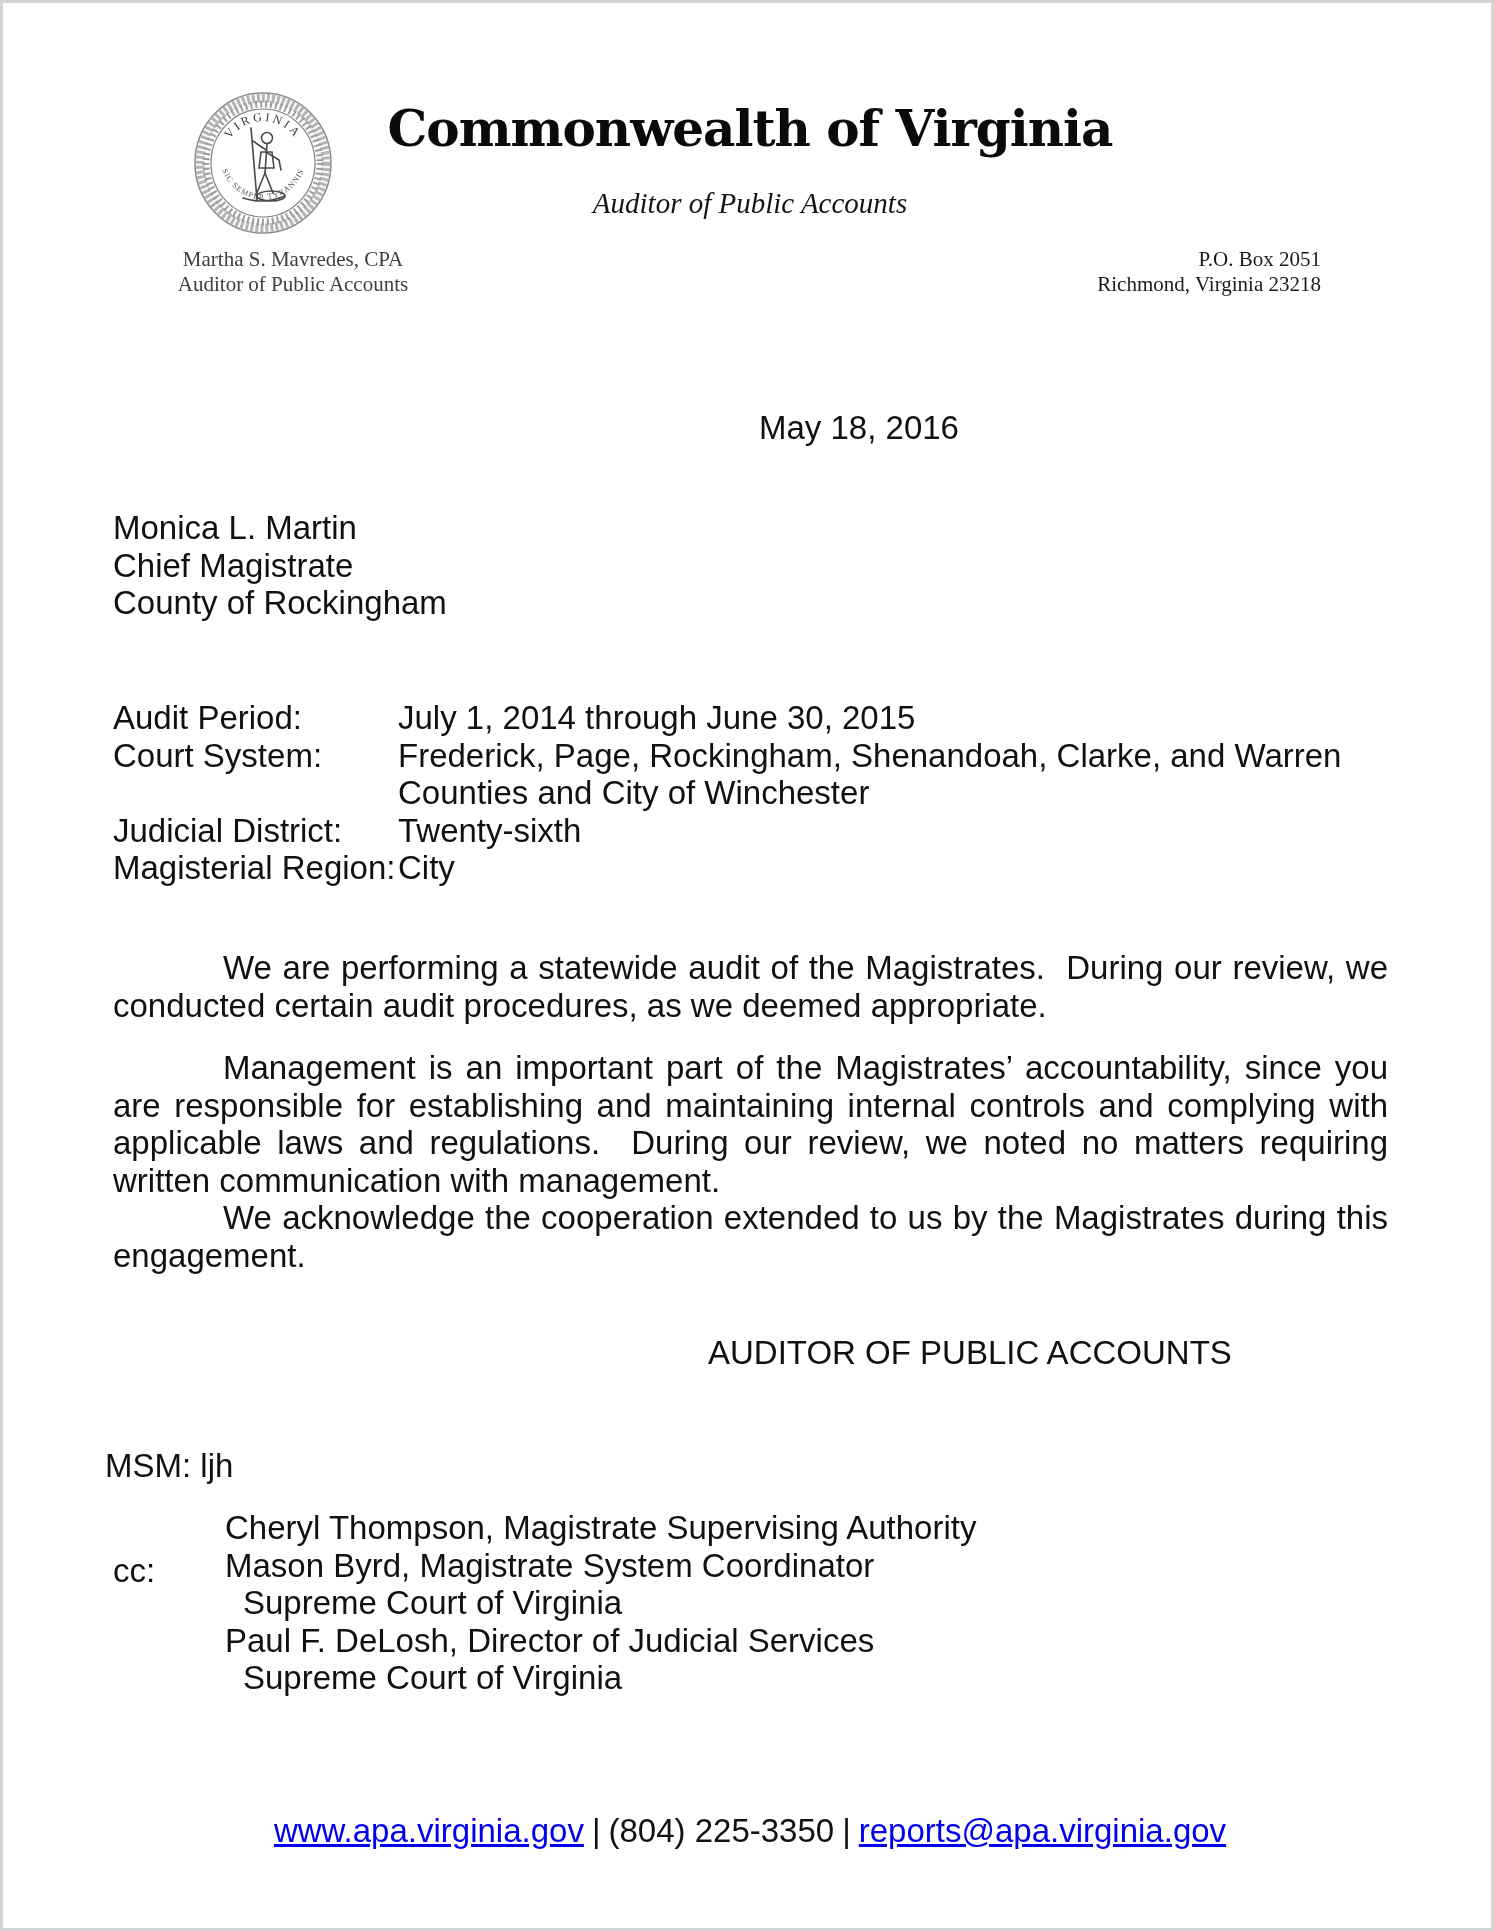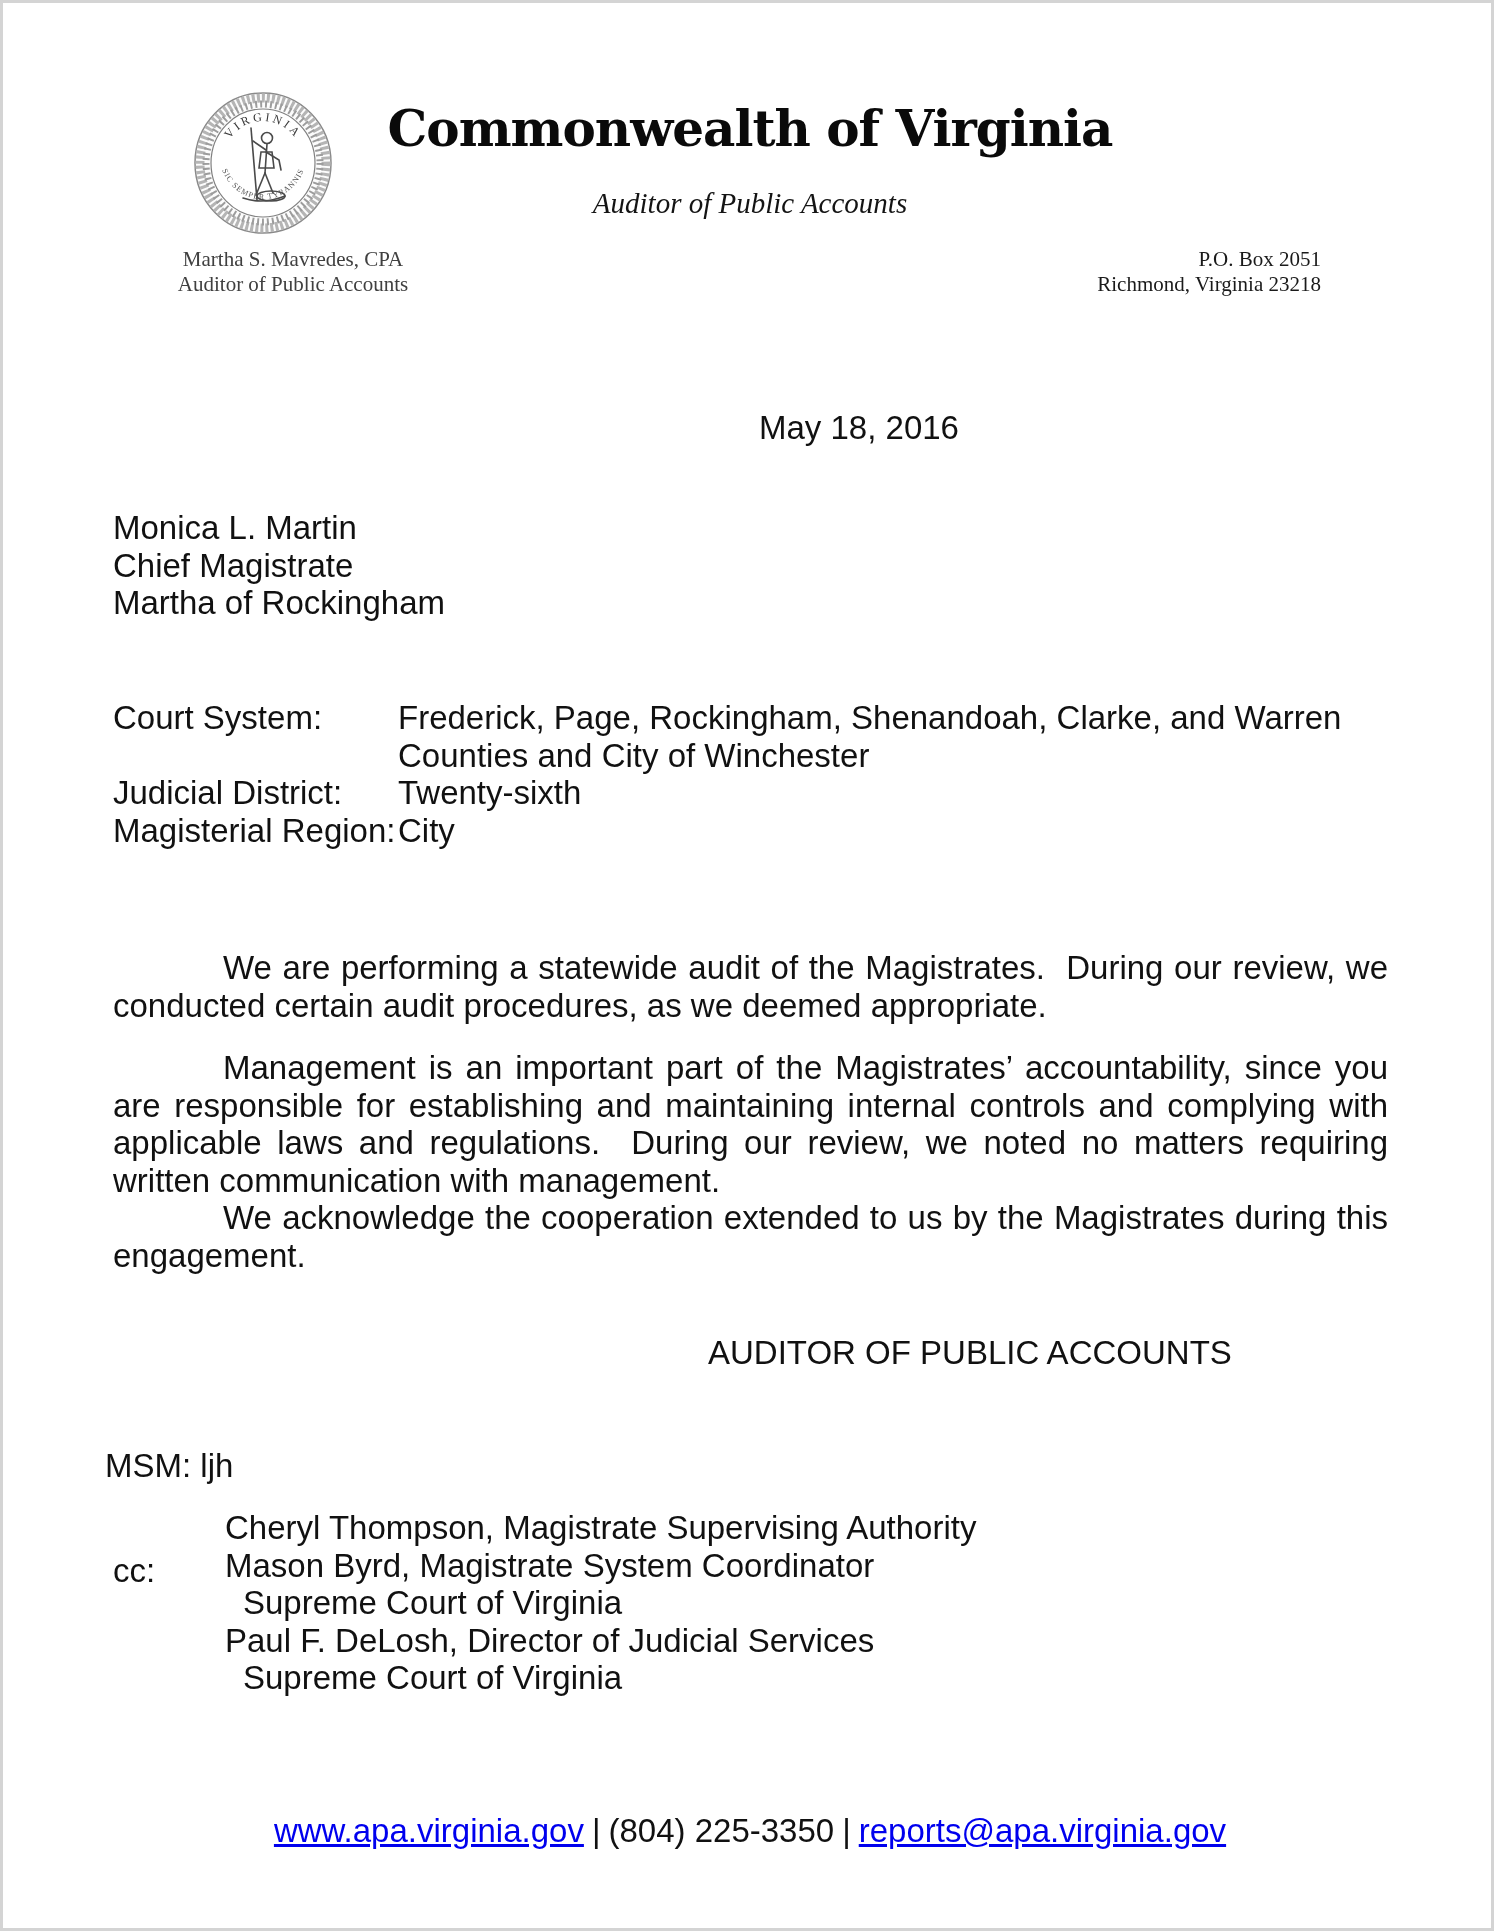--- a/index.html
+++ b/index.html
@@ -161,24 +161,28 @@
   <div class="address-block">
     <div>P.O. Box 2051</div>
     <div>Richmond, Virginia 23218</div>
   </div>
 
   <div class="letter-text date-line">May 18, 2016</div>
 
   <div class="letter-text recipient">
     <div>Monica L. Martin</div>
     <div>Chief Magistrate</div>
-    <div>Martha of Rockingham</div>
+    <div>County of Rockingham</div>
   </div>
 
   <div class="letter-text details">
+    <div class="detail-row">
+      <div class="detail-label">Audit Period:</div>
+      <div class="detail-value">July 1, 2014 through June 30, 2015</div>
+    </div>
     <div class="detail-row">
       <div class="detail-label">Court System:</div>
       <div class="detail-value">Frederick, Page, Rockingham, Shenandoah, Clarke, and Warren Counties and City of Winchester</div>
     </div>
     <div class="detail-row">
       <div class="detail-label">Judicial District:</div>
       <div class="detail-value">Twenty-sixth</div>
     </div>
     <div class="detail-row">
       <div class="detail-label">Magisterial Region:</div>

